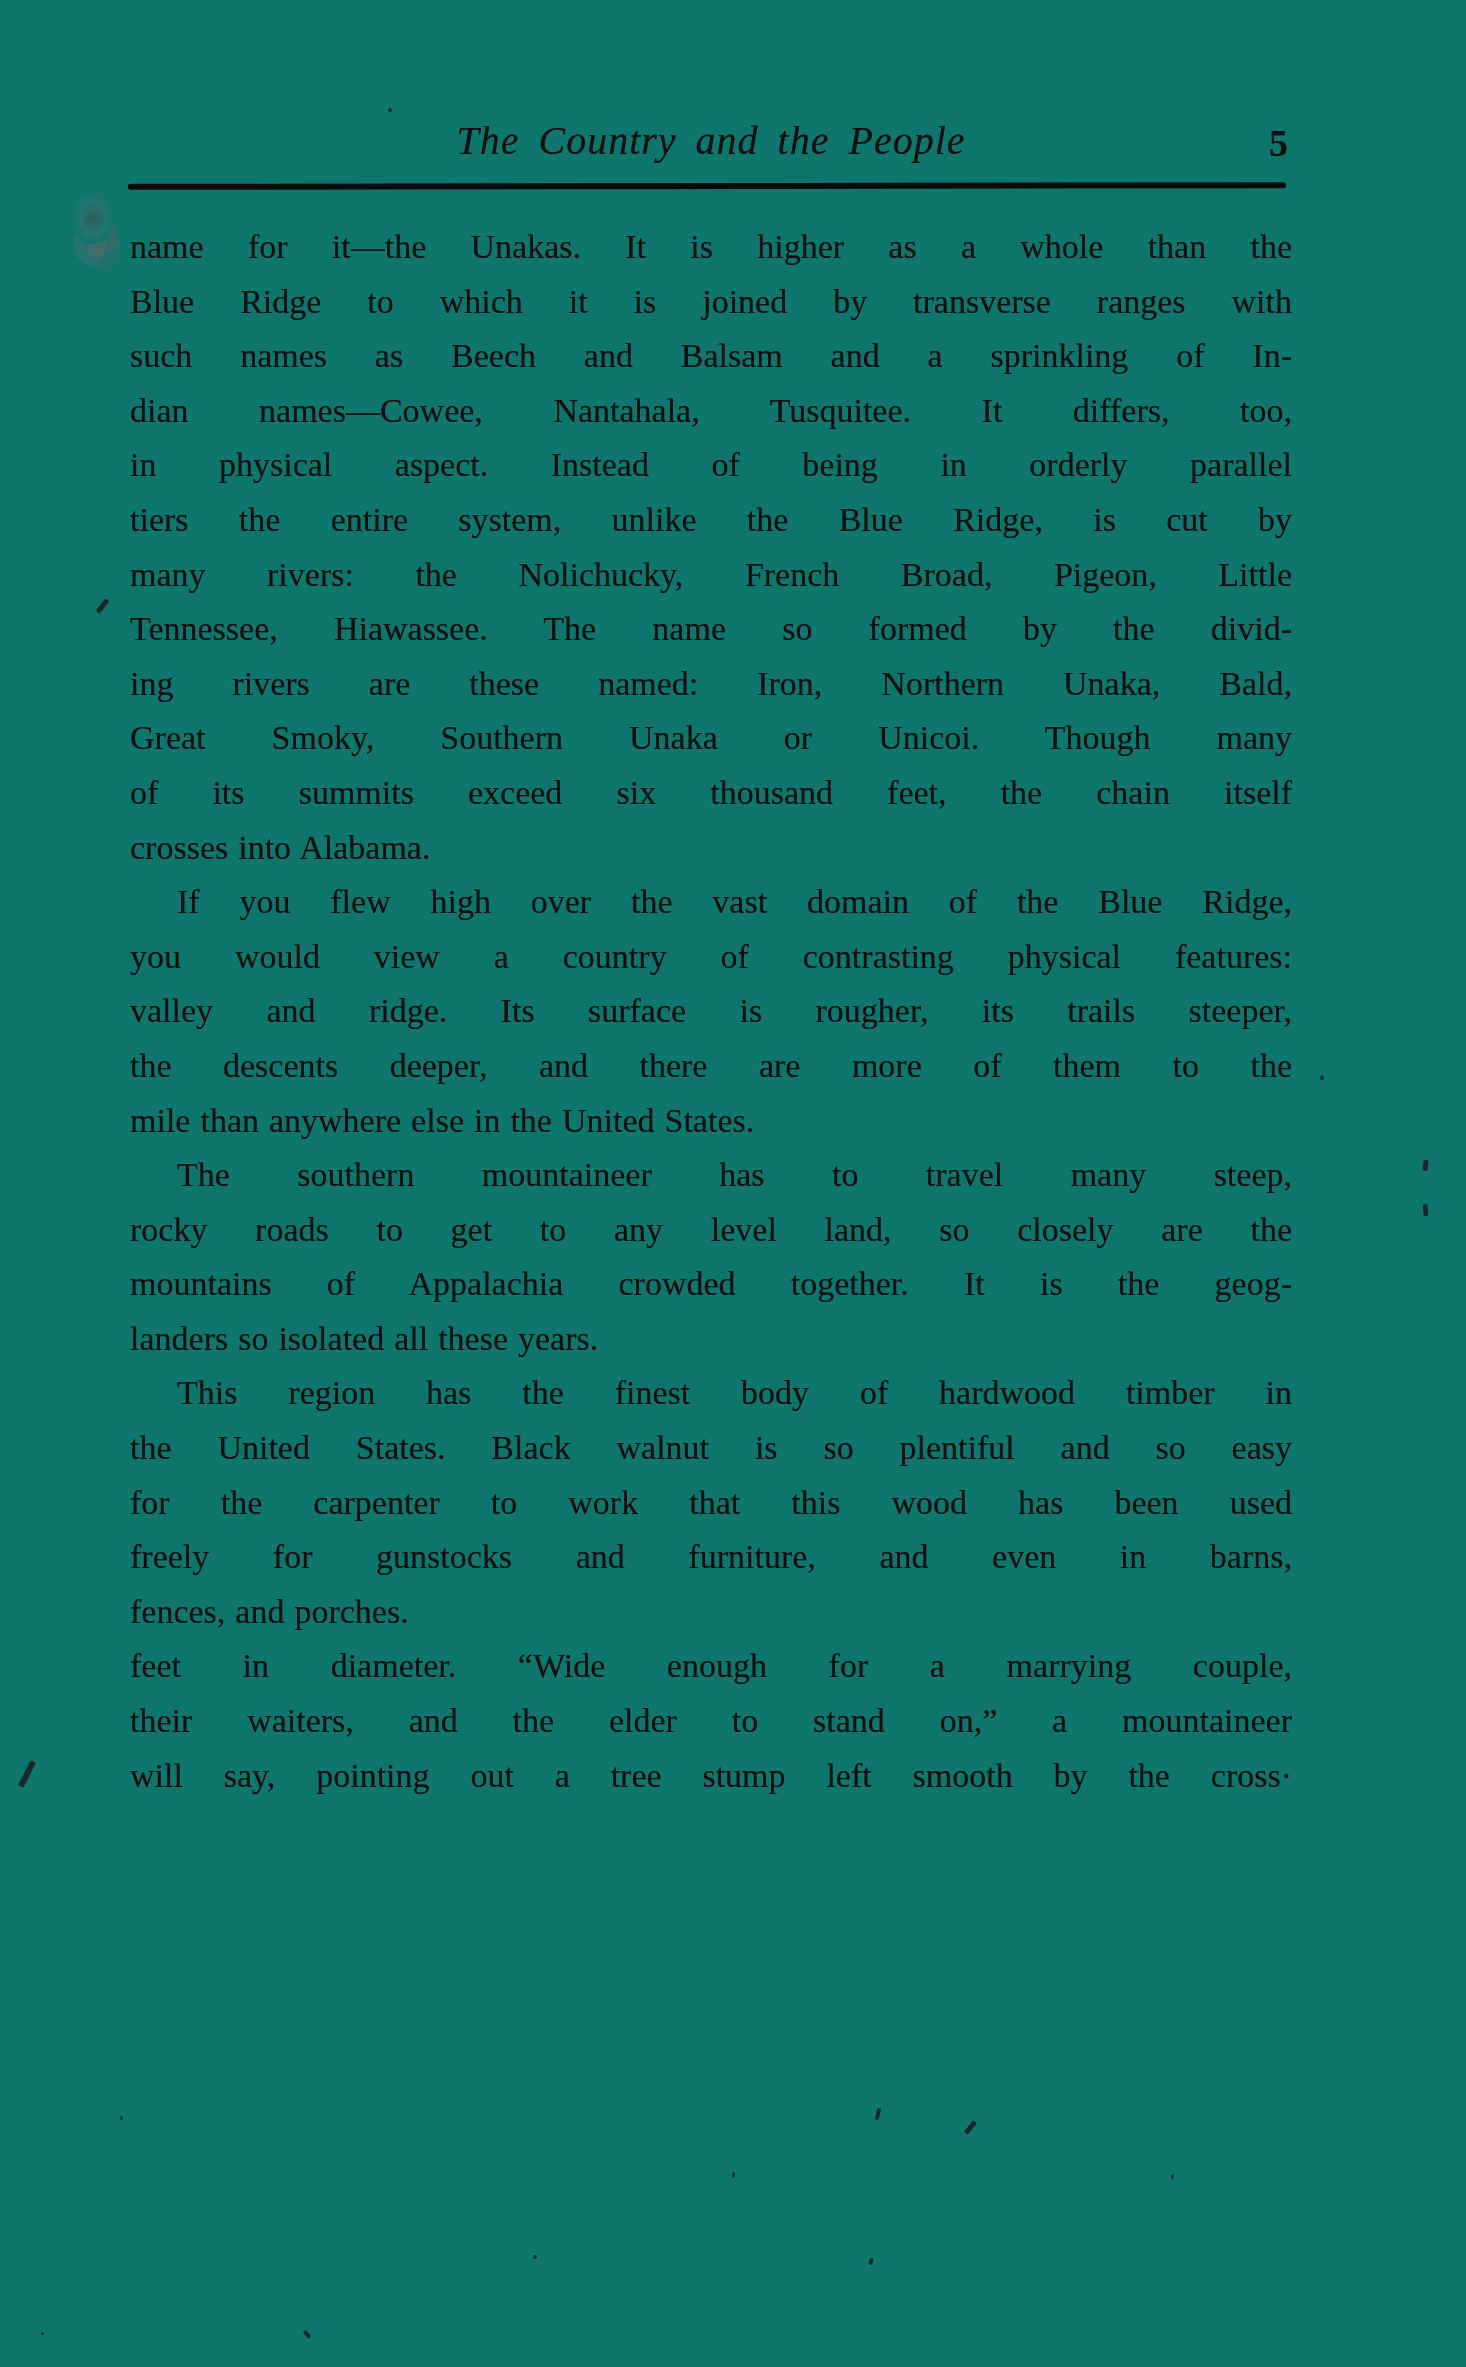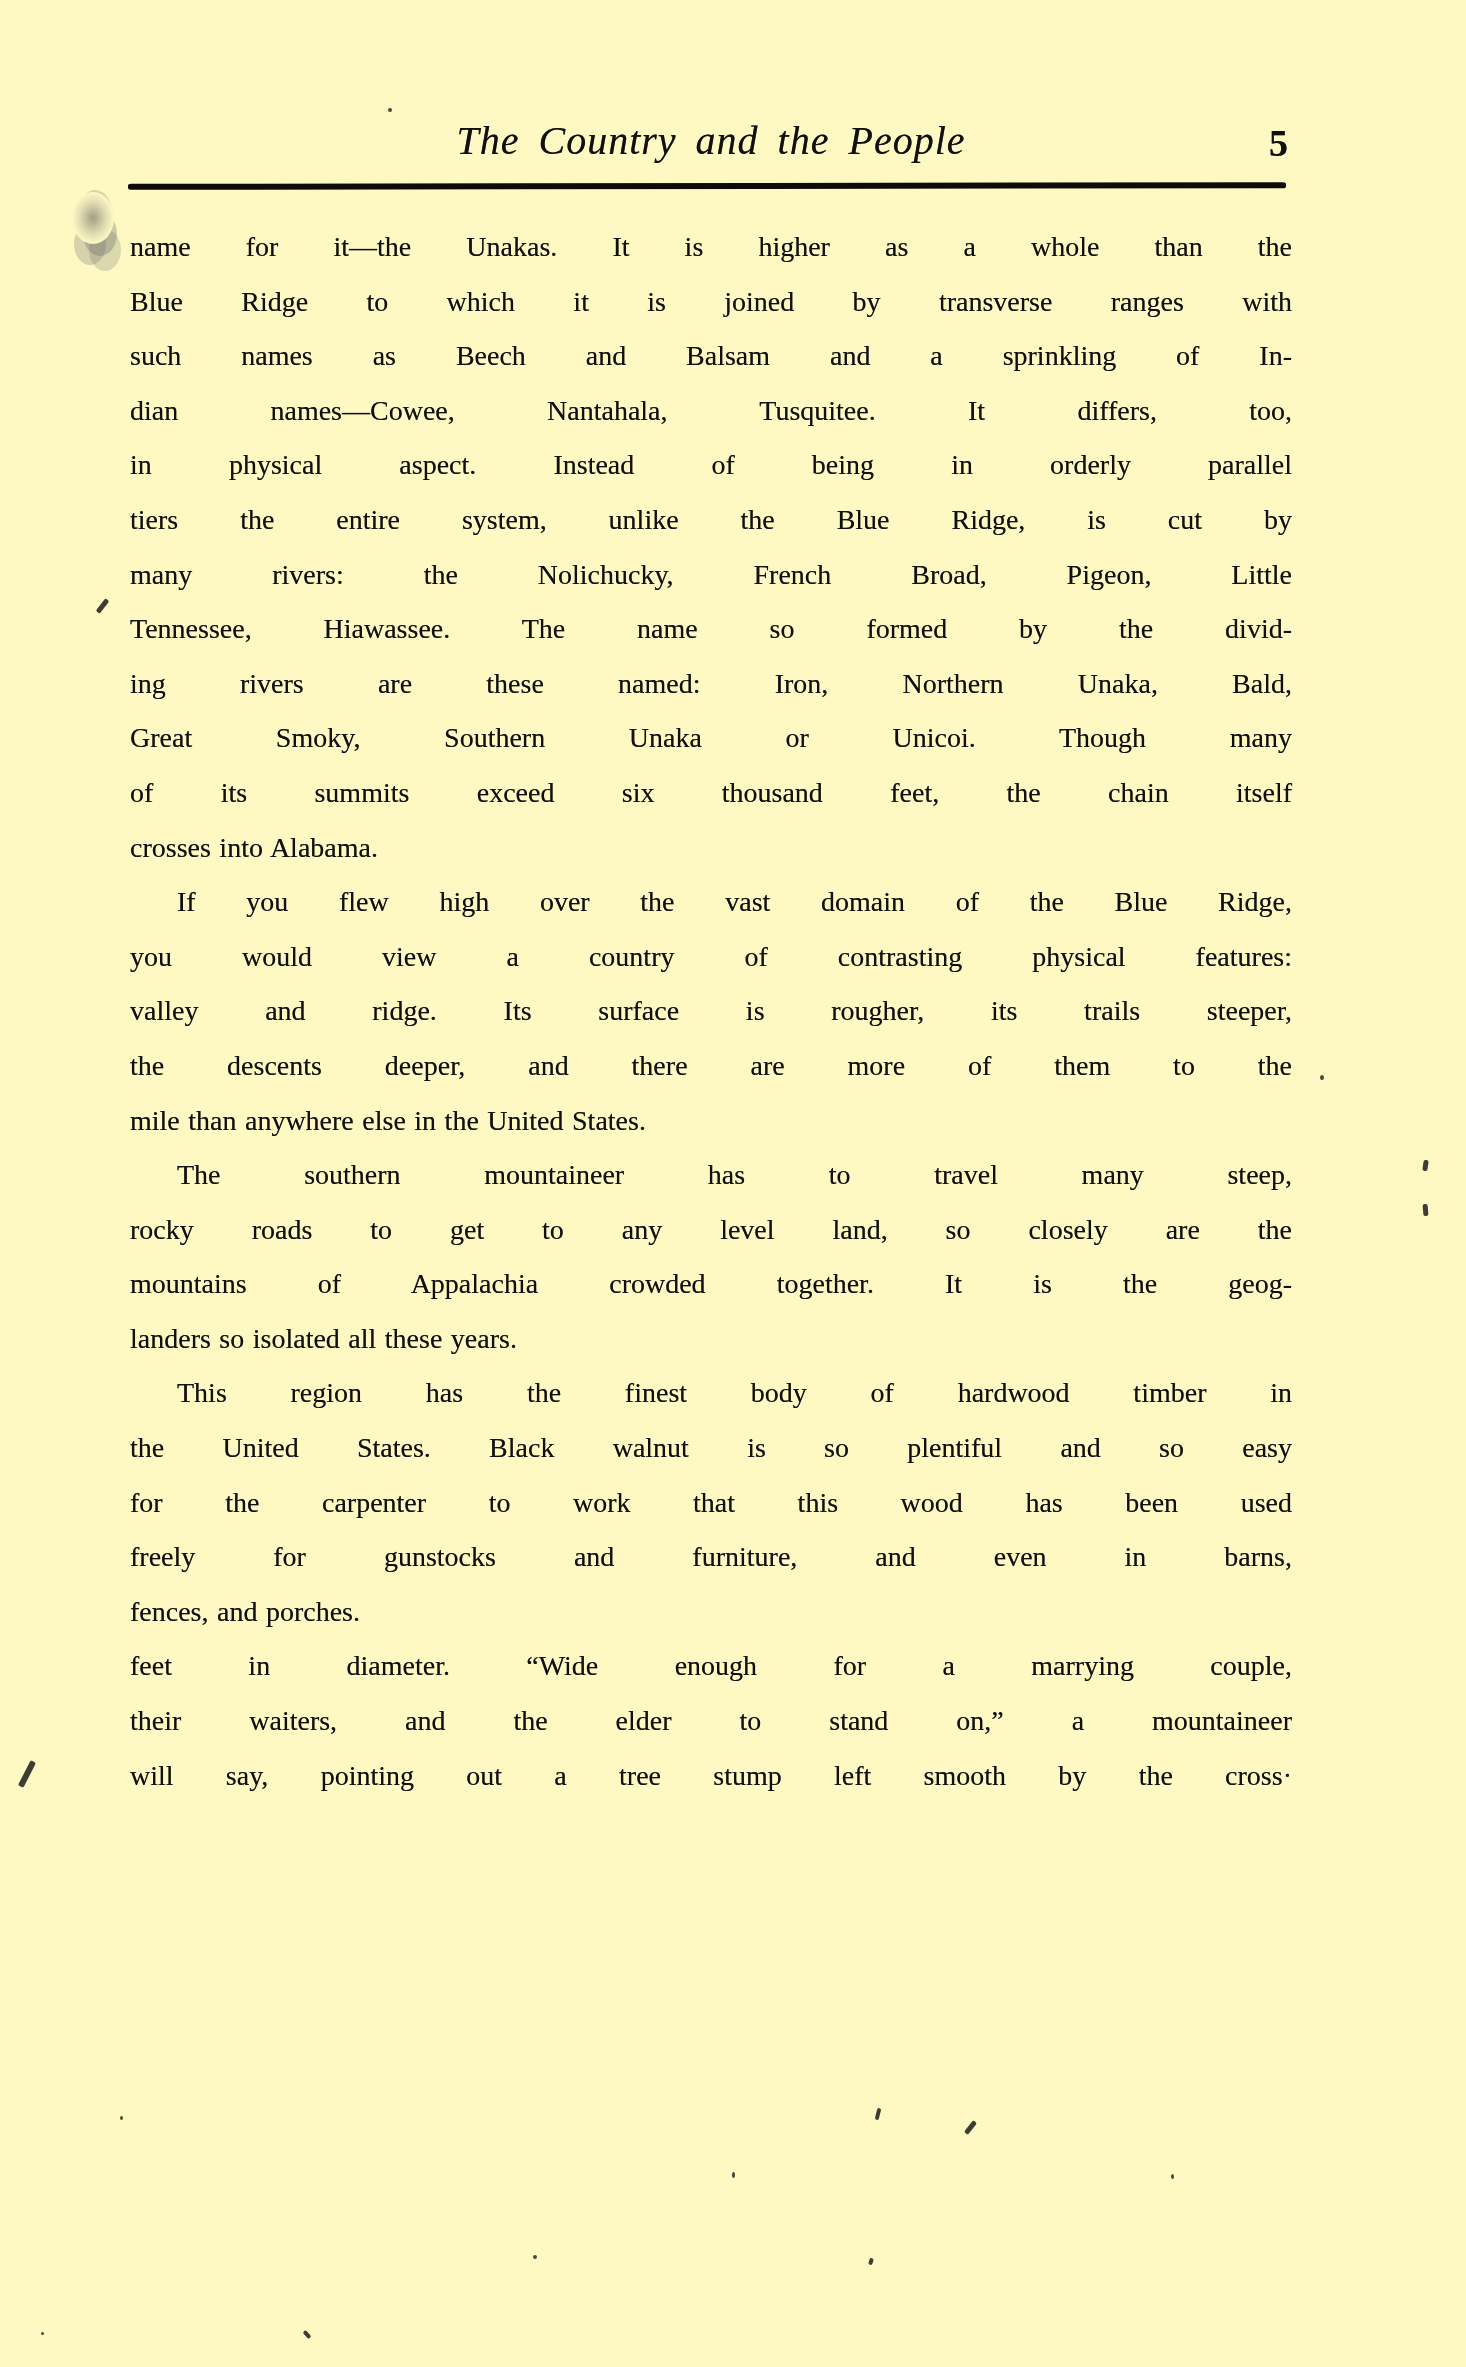--- a/index.html
+++ b/index.html
@@ -1,19 +1,19 @@
 <!DOCTYPE html>
 <html><head>
 <meta charset="utf-8">
 <style>
   html,body{margin:0;padding:0;background:#ffffff;}
   .page{
     position:relative;
     width:1466px;height:2367px;
-    background:#fef9c3;
+    background:#0f766e;
     overflow:hidden;
     font-family:"Liberation Serif","DejaVu Serif",serif;
     color:#101010;
   }
   .running-head{
     position:absolute;left:130px;top:118px;width:1162px;
     text-align:center;font-style:italic;font-size:40px;line-height:46px;
     letter-spacing:1px;word-spacing:8px;
     text-shadow:0 0 0.6px rgba(10,10,10,.65);
   }
@@ -22,21 +22,21 @@
     font-size:38px;line-height:44px;font-weight:700;
     text-shadow:0 0 0.6px rgba(10,10,10,.6);
   }
   .header-rule{
     position:absolute;left:128px;top:183px;width:1158px;height:6px;
     background:#0c0c0c;border-radius:3px/2px;
     transform:rotate(-0.08deg);
   }
   .body-text{
     position:absolute;left:130px;top:220px;width:1162px;
-    font-size:28px;
+    font-size:34px;
     text-shadow:0 0 0.6px rgba(10,10,10,.55);
   }
   .tline{
     height:54.6px;line-height:54.6px;
     text-align:justify;text-align-last:justify;
     word-spacing:1.5px;
     overflow:visible;white-space:nowrap;
   }
   .tline.j{white-space:normal;}
   .tline.indent{padding-left:47px;}

